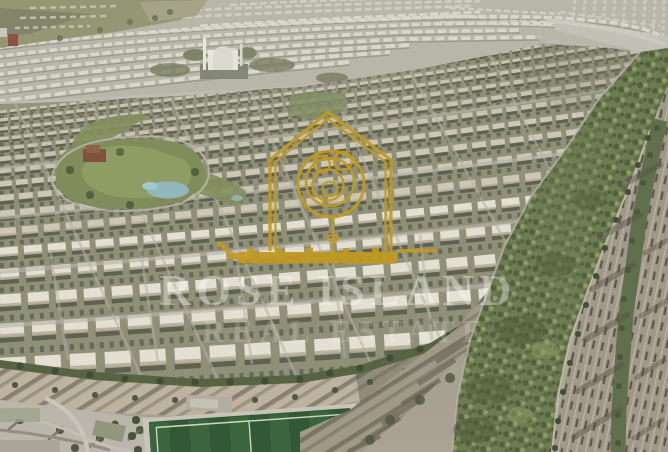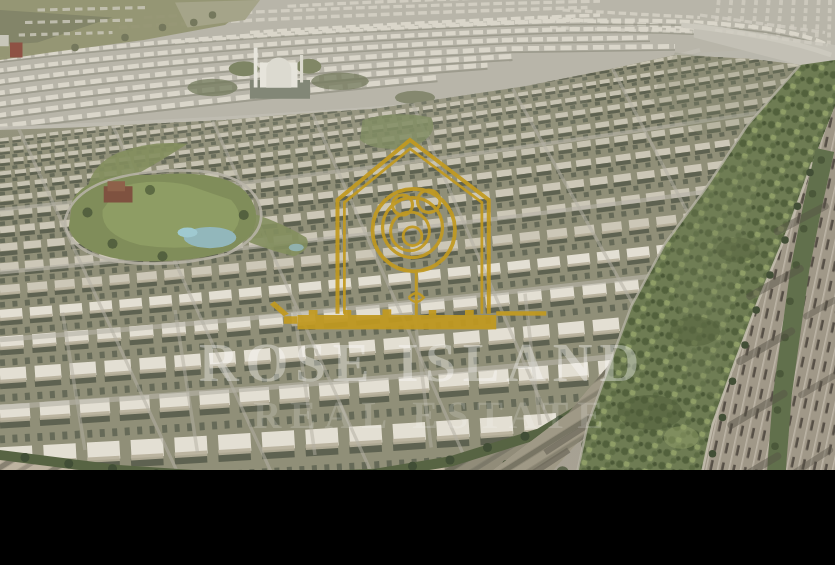--- a/index.html
+++ b/index.html
@@ -1,16 +1,16 @@
 <!DOCTYPE html>
 <html><head>
 <meta charset="utf-8">
 <style>
 html,body{margin:0;padding:0;background:#000;}
-#stage{width:668px;height:376px;position:relative;overflow:hidden;font-family:"Liberation Sans",sans-serif;}
+#stage{width:668px;height:452px;position:relative;overflow:hidden;font-family:"Liberation Sans",sans-serif;}
 </style>
 </head>
 <body>
 <div id="stage">
 <svg width="668" height="452" viewBox="0 0 668 452">
 <defs>
   <linearGradient id="base" x1="0" y1="0" x2="0" y2="1">
     <stop offset="0" stop-color="#cbc8c0"></stop>
     <stop offset="0.2" stop-color="#b8b5a6"></stop>
     <stop offset="0.55" stop-color="#a09e8c"></stop>

